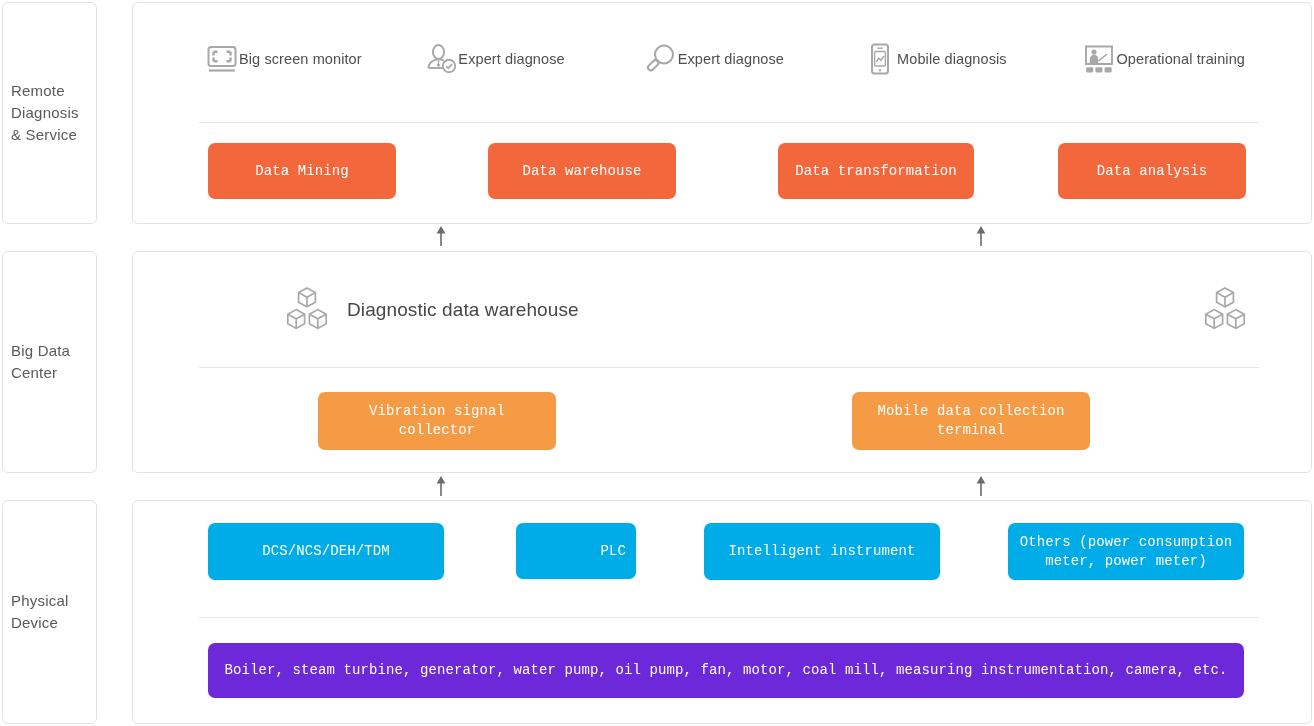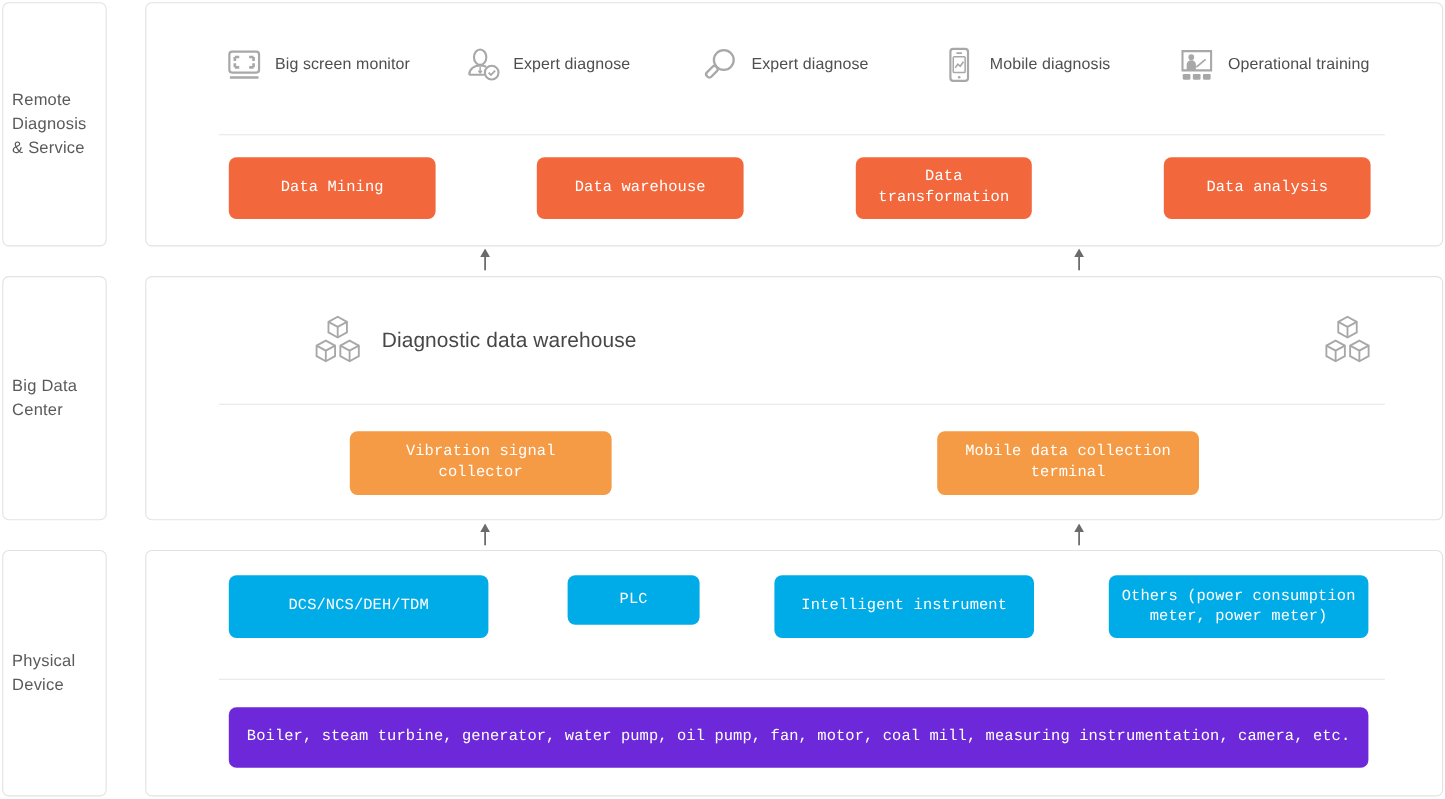--- a/index.html
+++ b/index.html
@@ -54,21 +54,21 @@
   
   .icon-row{
     position:absolute;
     left:0;right:0;top:0;height:112px;
     display:flex;
     align-items:center;
     padding:0 66px 0 72px;
     box-sizing:border-box;
   }
   .icon-item{
-    display:flex;align-items:center;gap:11px;
+    display:flex;align-items:center;
     flex:1 1 0;
   }
   .icon-item:last-child{flex:0 0 auto;}
   .icon-glyph{
     width:34px;height:34px;flex:0 0 34px;
     display:block;color:#a8a8a8;
   }
   .icon-text{
     font-size:14.5px;color:#4f4f4f;white-space:nowrap;letter-spacing:.1px;
   }
@@ -108,30 +108,30 @@
     font-family:Liberation Mono, monospace;
   }
   .pill.orange{background:#f2683c;}
   .pill.amber{background:#f59b46;}
   .pill.blue{background:#00ace8;}
   .pill.grey{background:#6d28d9;}
 
   
   #p0-0{left:208px;top:143px;width:188px;height:56px;}
   #p0-1{left:488px;top:143px;width:188px;height:56px;}
-  #p0-2{left:778px;top:143px;width:160px;height:56px;}
+  #p0-2{left:778px;top:143px;width:196px;height:56px;}
   #p0-3{left:1058px;top:143px;width:188px;height:56px;}
 
   
   #p1-0{left:318px;top:392px;width:238px;height:58px;}
   #p1-1{left:852px;top:392px;width:238px;height:58px;}
 
   
   #p2-0{left:208px;top:523px;width:236px;height:57px;}
-  #p2-1{left:516px;top:523px;width:120px;height:45px;}
+  #p2-1{left:516px;top:523px;width:120px;height:56px;justify-content:flex-end;}
   #p2-2{left:704px;top:523px;width:236px;height:57px;}
   #p2-3{left:1008px;top:523px;width:236px;height:57px;}
   #p2-base{left:208px;top:643px;width:1036px;height:55px;font-size:14px;}
 
   
   .arrow{
     position:absolute;
     width:14px;height:20px;
     color:#6b6b6b;
   }

